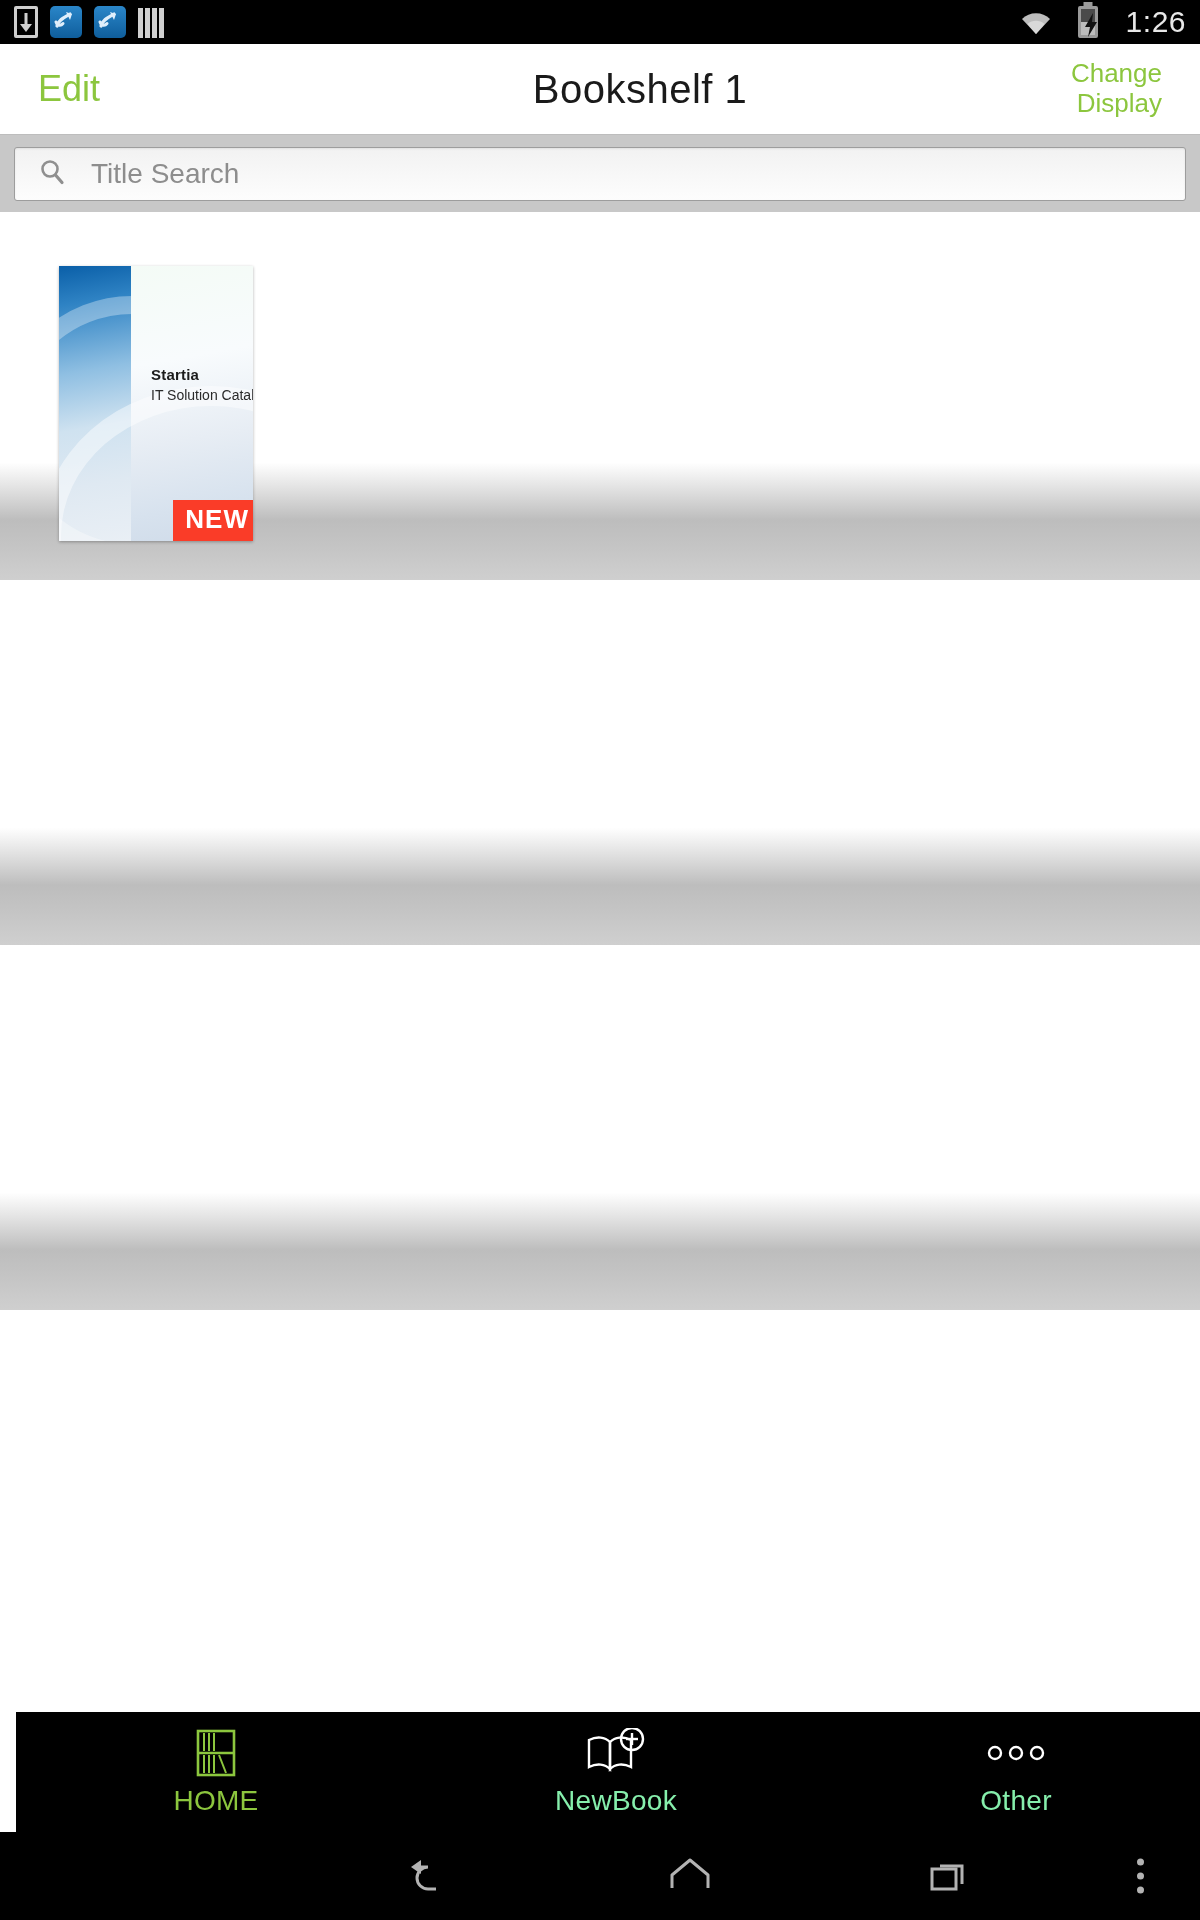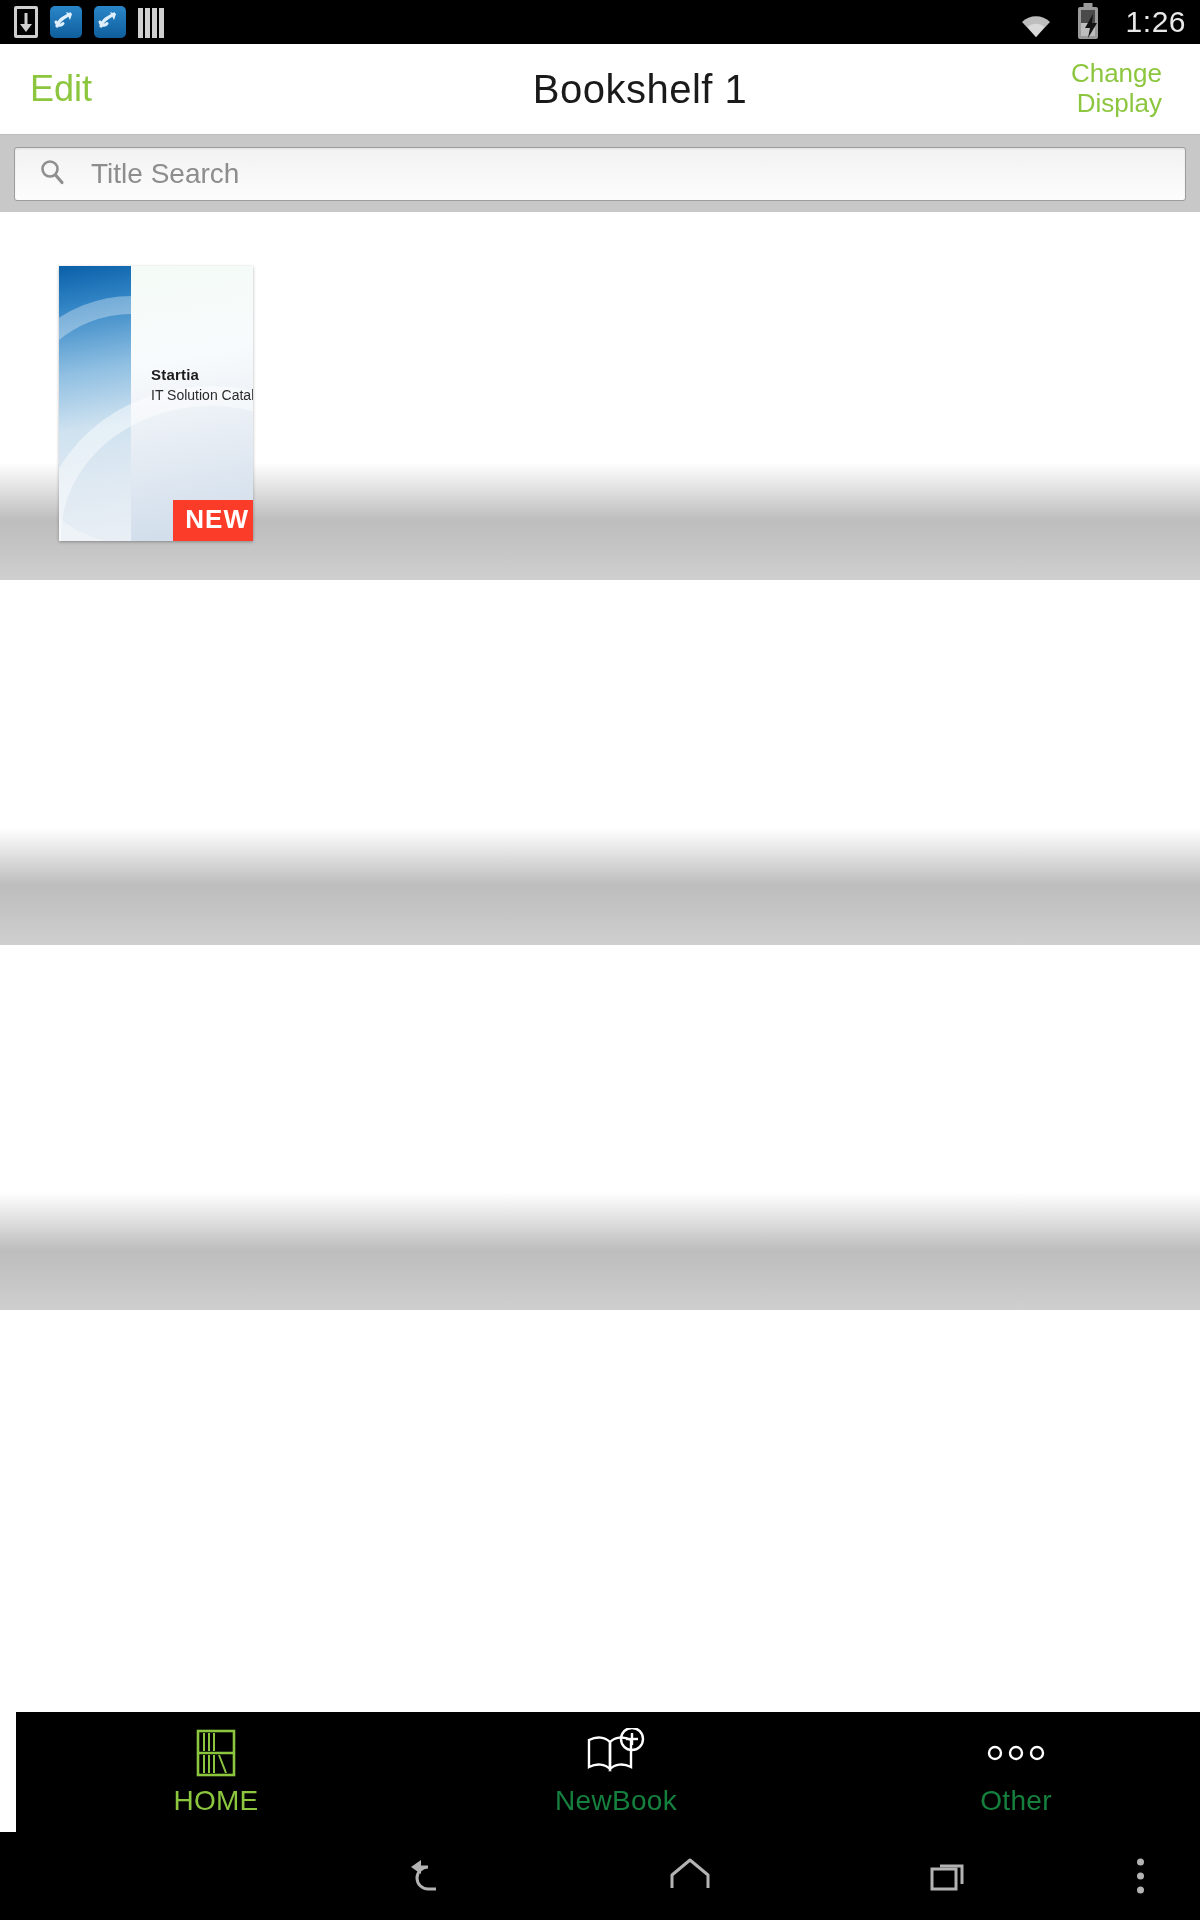--- a/index.html
+++ b/index.html
@@ -10,21 +10,21 @@
     overflow:hidden;
   }
   #screen { position:relative; width:1200px; height:1920px; background:#fff; }
 
   
   .statusbar{
     position:absolute; top:0; left:0; width:1200px; height:44px;
     background:#000; display:flex; align-items:center; padding:0 14px;
   }
   .sb-left{ display:flex; align-items:center; gap:12px; }
-  .sb-right{ margin-left:auto; display:flex; align-items:flex-end; gap:24px; }
+  .sb-right{ margin-left:auto; display:flex; align-items:center; gap:24px; }
   .sb-time{ color:#e8e8e8; font-size:30px; letter-spacing:0.5px; padding-left:4px;}
   .ic-dl{ width:24px; height:32px; border:3px solid #cfcfcf; border-radius:2px;
           position:relative; }
   .ic-dl:before{ content:""; position:absolute; left:50%; top:4px;
           transform:translateX(-50%); width:3px; height:14px; background:#cfcfcf; }
   .ic-dl:after{ content:""; position:absolute; left:50%; top:15px;
           transform:translateX(-50%); width:0;height:0;
           border-left:6px solid transparent;border-right:6px solid transparent;
           border-top:8px solid #cfcfcf;}
   .ic-sync{ width:32px;height:32px;border-radius:5px;
@@ -43,21 +43,21 @@
   .ic-batt:before{content:"";position:absolute;top:-7px;left:50%;
           transform:translateX(-50%);width:9px;height:4px;background:#9a9a9a;}
   .ic-batt svg{position:absolute;left:-1px;top:2px;}
 
   
   .header{
     position:absolute; top:44px; left:0; width:1200px; height:90px;
     background:#ffffff; display:flex; align-items:center;
   }
   .hdr-edit{
-    color:#8CC63E; font-size:36px; padding-left:30px; line-height:1;
+    color:#8CC63E; font-size:36px; padding-left:38px; line-height:1;
   }
   .hdr-title{
     position:absolute; left:16px; width:1200px; text-align:center;
     font-size:40px; color:#1a1a1a; letter-spacing:0.5px;margin-left:24px;
   }
   .hdr-change{
     margin-left:auto; padding-right:38px; text-align:right;
     color:#8CC63E; font-size:26px; line-height:1.15; z-index:2;
   }
 
@@ -129,21 +129,21 @@
     padding:4px 4px 6px 12px;
   }
 
   
   .tabbar{
     position:absolute; top:1712px; left:16px; width:1200px; height:120px;
     background:#000000; display:flex;
   }
   .tab{ flex:1; display:flex; flex-direction:column; align-items:center;
         justify-content:center; gap:6px; }
-  .tab-label{ font-size:28px; color:#15803d; letter-spacing:.3px; }
+  .tab-label{ font-size:28px; color:#86efac; letter-spacing:.3px; }
   .tab.active .tab-label{ color:#8CC63E; }
   .tab-ico{ height:52px; display:flex; align-items:center; justify-content:center; }
 
   
   .sysnav{
     position:absolute; top:1832px; left:0; width:1200px; height:88px;
     background:#000000; display:flex; align-items:center;
   }
   .sys-b{ width:260px; display:flex; align-items:center; justify-content:center; }
   .sys-spacer{ flex:1; }

